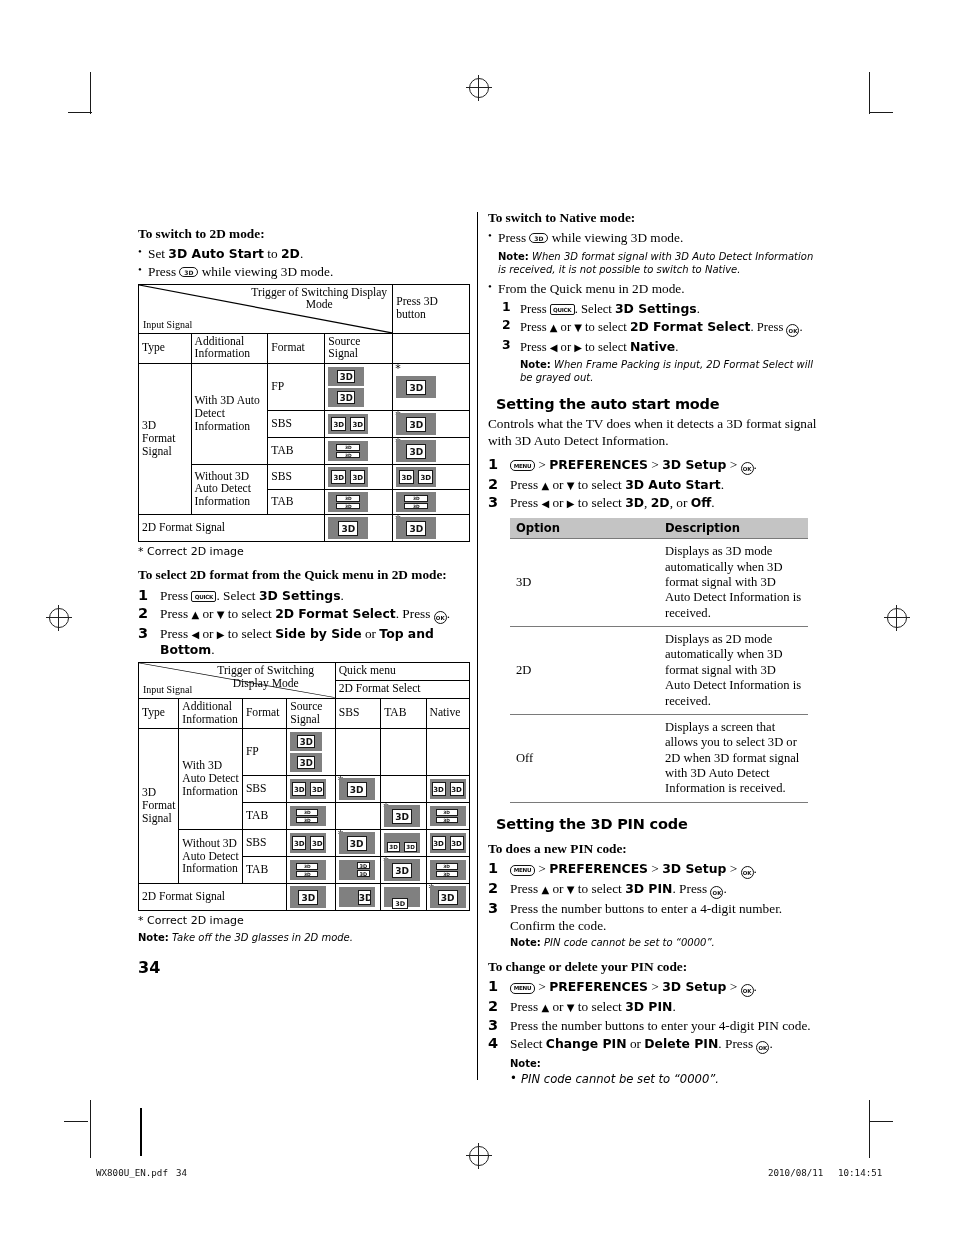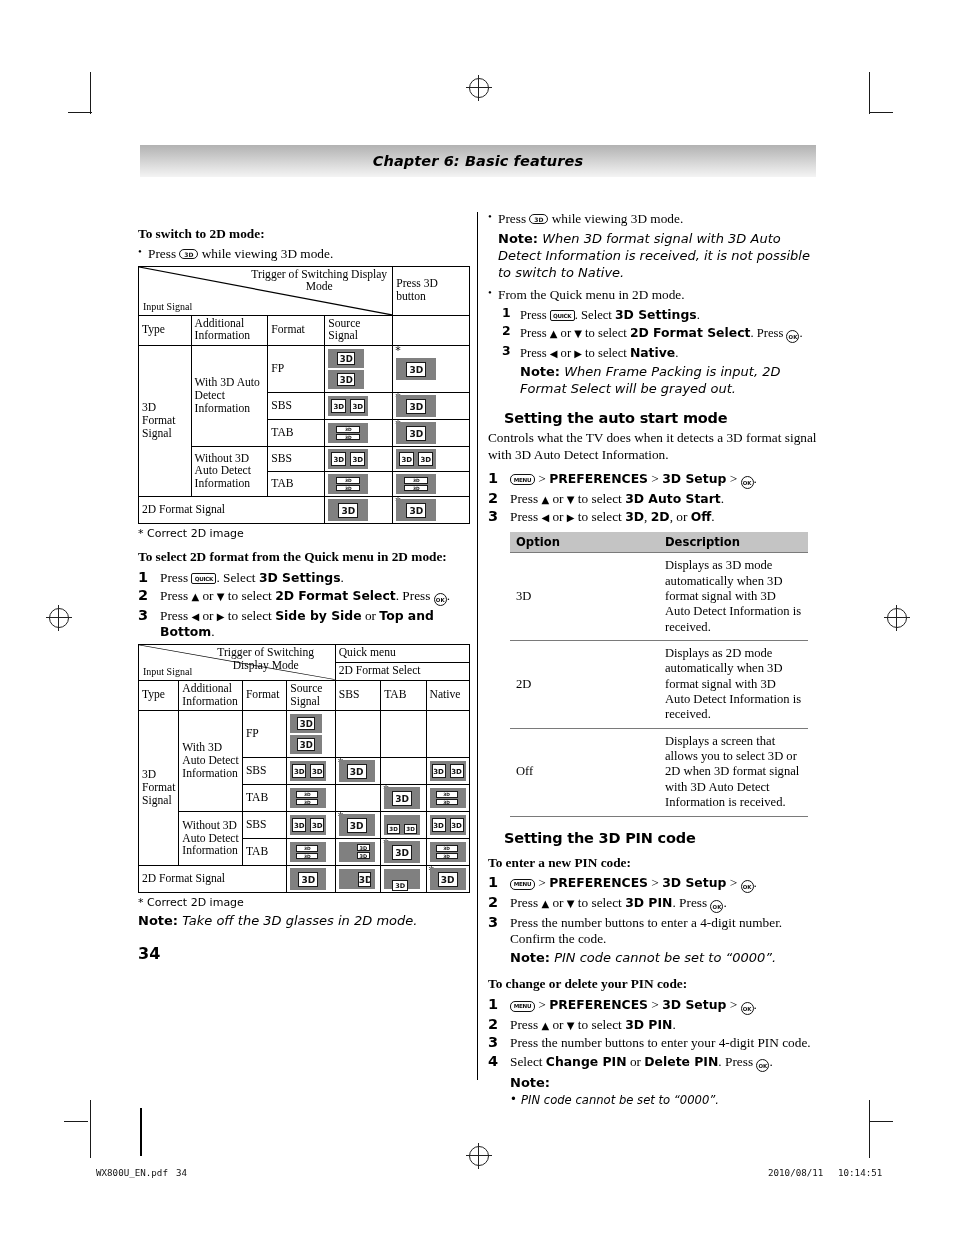--- a/index.html
+++ b/index.html
@@ -73,33 +73,33 @@
     font-family: "Liberation Serif", serif;
     font-weight: bold;
     font-size: 13.3px;
     margin: 0 0 2px 0;
     line-height: 1.25;
   }
   .section-head {
     font-family: "DejaVu Sans", sans-serif;
     font-weight: bold;
     font-size: 14.5px;
-    margin: 0 0 4px 16px;
+    margin: 0 0 4px 8px;
     letter-spacing: -0.2px;
   }
   .body-txt {
     font-size: 13.3px;
     line-height: 1.26;
     margin: 0;
   }
   .b { font-family: "DejaVu Sans", sans-serif; font-weight: bold; font-size: 12.4px; }
   .note {
     font-family: "DejaVu Sans", sans-serif;
     font-style: italic;
-    font-size: 13px;
+    font-size: 10px;
     line-height: 1.3;
   }
   .note b {
     font-style: normal;
     font-weight: bold;
   }
 
   ul.bul { list-style: none; margin: 0; padding: 0; }
   ul.bul > li {
     position: relative;
@@ -382,30 +382,28 @@
   <div class="cropmark" style="left:90px;top:1100px;width:1.4px;height:58px;"></div>
   <div class="cropmark" style="left:64px;top:1121px;width:24px;height:1.4px;"></div>
   <div class="cropmark" style="left:869px;top:1121px;width:24px;height:1.4px;"></div>
   <div class="cropmark" style="left:869px;top:1100px;width:1.4px;height:58px;"></div>
 
   <div class="reg" style="left:469px;top:78px;"></div>
   <div class="reg" style="left:469px;top:1146px;"></div>
   <div class="reg" style="left:49px;top:608px;"></div>
   <div class="reg" style="left:887px;top:608px;"></div>
 
-  <div class="chapter-banner">
-    <span class="title">Chapter 6: Basic features</span>
-  </div>
 
   <div class="col-divider"></div>
 
   <div class="col-left">
 
     <div class="hd-bold">To switch to 2D mode:</div>
     <ul class="bul">
+      <li>Set <span class="b">3D Auto Start</span> to <span class="b">2D</span>.</li>
       <li>Press <span class="key key-3d">3D</span> while viewing 3D mode.</li>
     </ul>
 
     <table class="sig">
       <colgroup>
         <col style="width:48px">
           <col style="width:70px">
           <col style="width:52px">
           <col style="width:62px">
           <col style="width:70px">
@@ -648,20 +646,21 @@
       </table>
     <div class="footnote">* Correct 2D image</div>
     <div class="note" style="margin-top:4px;"><b>Note:</b><span> Take off the 3D glasses in 2D mode.</span></div>
 
     <div class="pagenum">34</div>
   </div>
   <div class="pagebar"></div>
 
   <div class="col-right">
 
+    <div class="hd-bold">To switch to Native mode:</div>
     <ul class="bul">
       <li><span>Press </span><span class="key key-3d">3D</span><span> while viewing 3D mode.</span></li>
     </ul>
     <div class="note" style="margin:4px 0 4px 10px;"><b>Note:</b><span> When 3D format signal with 3D Auto Detect Information is received, it is not possible to switch to Native.</span></div>
     <ul class="bul">
       <li>From the Quick menu in 2D mode.</li>
     </ul>
     <div class="steps indent">
       <div class="step">
         <div class="num">1</div>
@@ -711,21 +710,21 @@
       </tr>
       <tr class="last">
         <td class="optname">Off</td>
         <td>Displays a screen that allows you to select 3D or 2D when 3D format signal with 3D Auto Detect Information is received.</td>
       </tr>
     </tbody>
       </table>
 
     <div class="section-head" style="margin-top:13px;">Setting the 3D PIN code</div>
 
-    <div class="hd-bold" style="margin-top:9px;">To enter a new PIN code:</div>
+    <div class="hd-bold" style="margin-top:9px;">To does a new PIN code:</div>
     <div class="steps">
       <div class="step">
         <div class="num">1</div>
         <div class="txt"><span class="key key-menu">MENU</span> &gt; <span class="b">PREFERENCES</span> &gt; <span class="b">3D Setup</span> &gt; <span class="key key-ok">OK</span>.</div>
       </div>
       <div class="step">
         <div class="num">2</div>
         <div class="txt">Press <span class="arrow">▲</span> or <span class="arrow">▼</span> to select <span class="b">3D PIN</span>. Press <span class="key key-ok">OK</span>.</div>
       </div>
       <div class="step">

